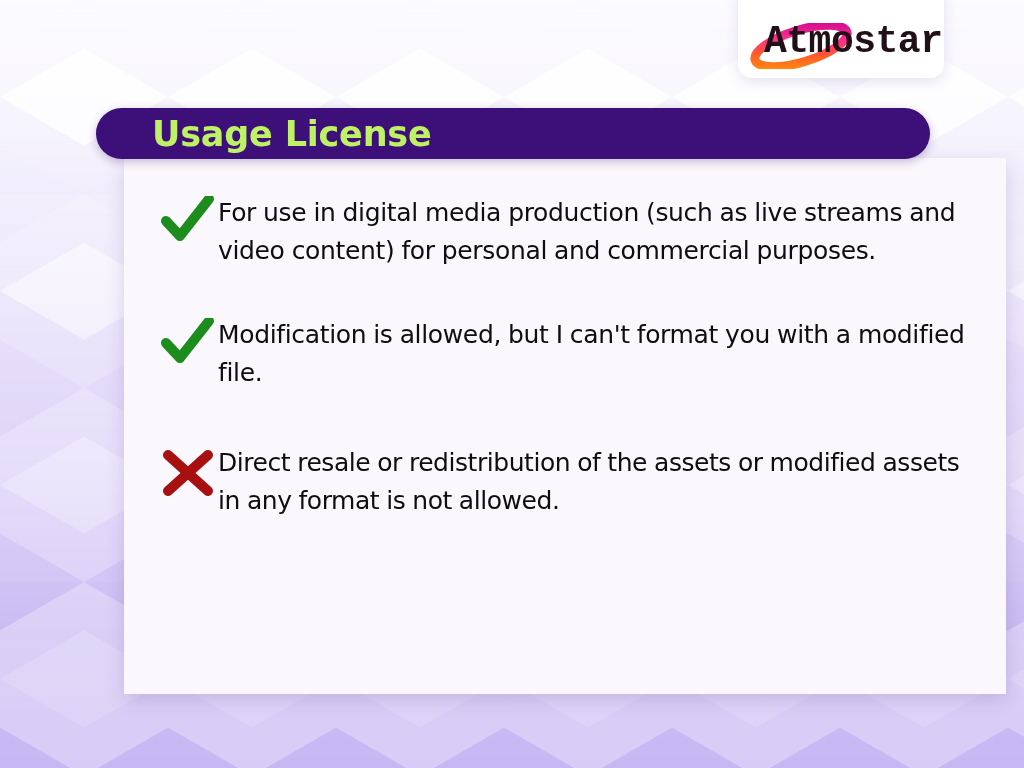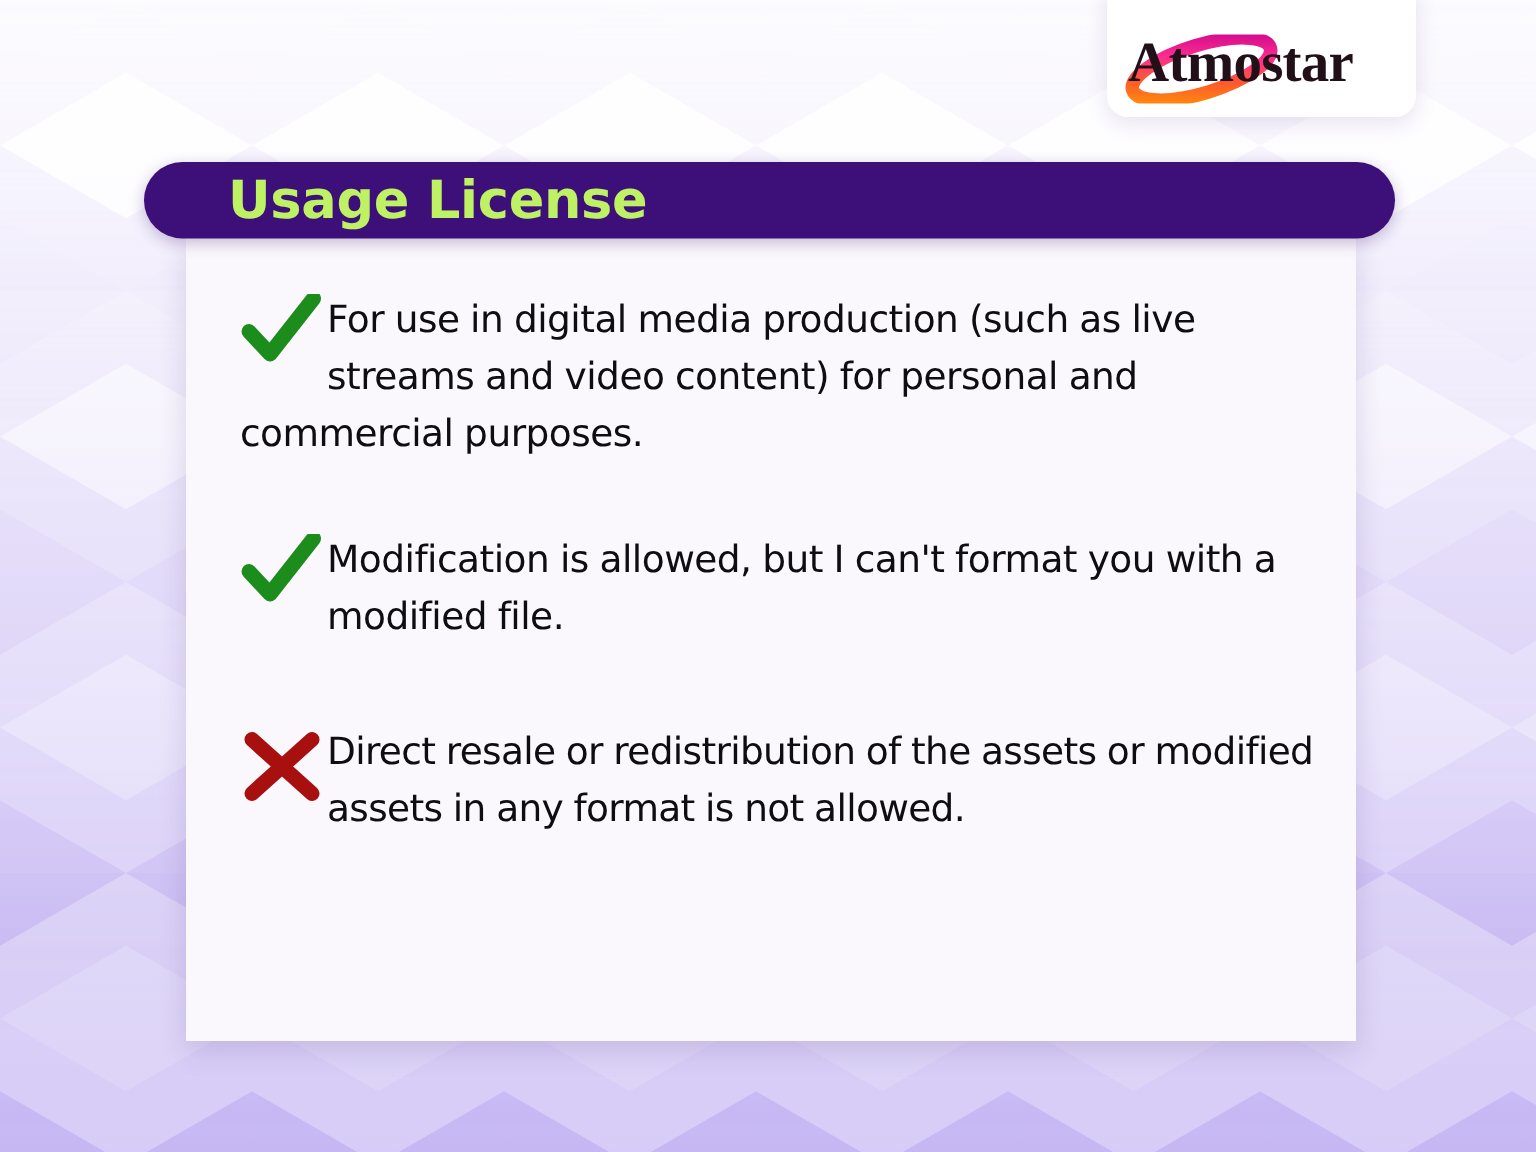--- a/index.html
+++ b/index.html
@@ -52,26 +52,26 @@
     padding-bottom: 8px;
     box-sizing: border-box;
   }
   #logo-mark {
     position: relative;
     width: 186px;
     height: 56px;
   }
   #logo-text {
     position: absolute;
-    left: 4px;
+    left: 16px;
     top: 0;
     width: 186px;
     height: 56px;
     line-height: 56px;
-    font-family: Liberation Serif, serif;
+    font-family: Liberation Mono, monospace;
     font-weight: bold;
     font-size: 38px;
     letter-spacing: -0.5px;
     color: #221018;
     text-align: left;
     white-space: nowrap;
     z-index: 3;
   }
   #logo-swoosh {
     position: absolute;
@@ -104,21 +104,21 @@
     font-weight: bold;
     letter-spacing: -0.2px;
     white-space: nowrap;
   }
 
   
   #content-card {
     position: absolute;
     left: 124px;
     top: 158px;
-    width: 780px;
+    width: 882px;
     height: 536px;
     background: #faf8fc;
     z-index: 3;
     box-shadow: 0 6px 18px rgba(70, 40, 120, 0.16);
   }
 
   #items-wrap {
     position: absolute;
     left: 36px;
     top: 36px;

